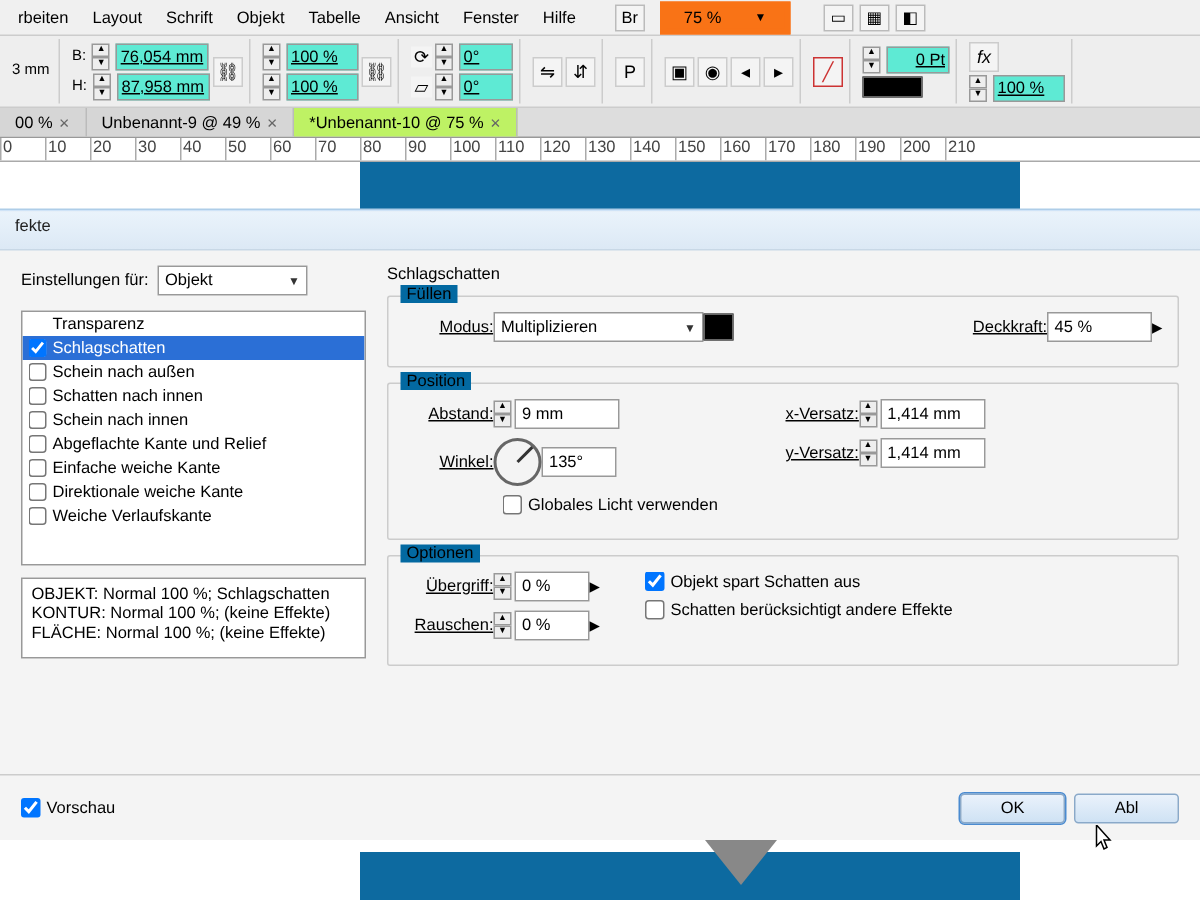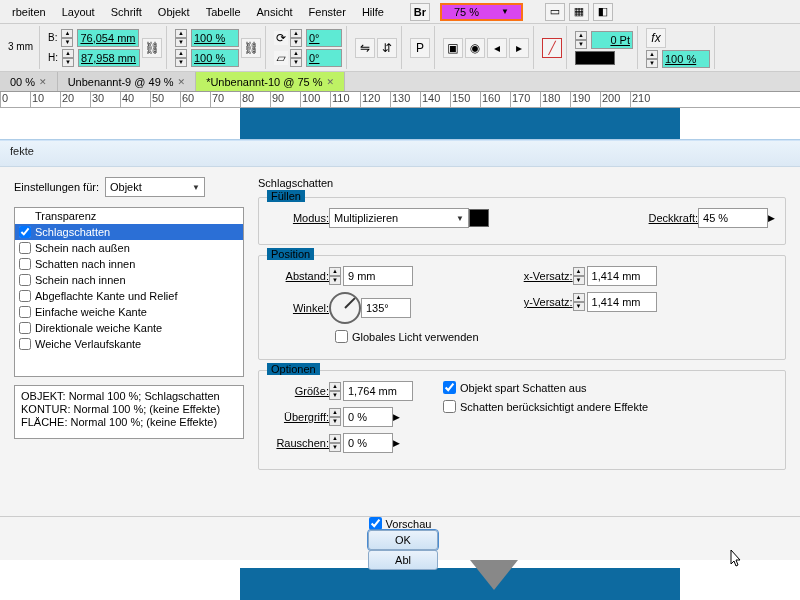--- a/index.html
+++ b/index.html
@@ -1,21 +1,21 @@
 <!DOCTYPE html>
 <html><head>
 <meta charset="utf-8">
 <style>
 * { box-sizing: border-box; margin: 0; padding: 0; font-family: "Segoe UI", Tahoma, sans-serif; font-size: 11px; }
 body { background: #e8e8e8; width: 800px; height: 600px; overflow: hidden; position: relative; }
 
 
 .menubar { background: #f0f0f0; height: 24px; display: flex; align-items: center; padding: 0 4px; border-bottom: 1px solid #ccc; }
 .menubar span { padding: 0 8px; cursor: default; }
-.menubar .zoom-combo { margin-left: 8px; border: 2px solid #f97316; background: #d946ef; padding: 1px 4px; display: inline-flex; align-items: center; }
+.menubar .zoom-combo { margin-left: 8px; border: 4px solid #f97316; background: #f97316; padding: 1px 4px; display: inline-flex; align-items: center; }
 .menubar .btn-icon { width: 20px; height: 18px; border: 1px solid #bbb; background: #f4f4f4; margin: 0 2px; display: inline-flex; align-items: center; justify-content: center; }
 
 
 .toolbar { background: #eee; height: 48px; border-bottom: 1px solid #ccc; display: flex; align-items: center; padding: 2px 4px; gap: 4px; overflow: hidden; }
 .tb-group { display: flex; align-items: center; gap: 2px; border-right: 1px solid #ccc; padding: 0 4px; height: 100%; }
 .tb-field { border: 1px solid #999; background: #5eead4; padding: 1px 2px; height: 18px; width: 62px; font-size: 11px; text-decoration: underline; }
 .tb-label { font-size: 10px; padding-right: 2px; }
 .tb-icon { width: 20px; height: 20px; border: 1px solid #ccc; background: #f4f4f4; display: inline-flex; align-items: center; justify-content: center; font-size: 12px; }
 .tb-swatch-black { width: 40px; height: 14px; background: #000; border: 1px solid #666; }
 
@@ -64,42 +64,42 @@
 .combo { border: 1px solid #999; background: #fff; padding: 1px 4px; height: 20px; display: inline-flex; align-items: center; justify-content: space-between; }
 .combo .arrow { font-size: 8px; color: #333; margin-left: 6px; }
 .swatch { width: 20px; height: 18px; background: #000; border: 1px solid #666; }
 .num-input { border: 1px solid #999; background: #fff; padding: 1px 4px; height: 20px; width: 70px; display: inline-flex; align-items: center; }
 .spin { display: inline-flex; flex-direction: column; margin-right: 2px; }
 .spin span { width: 12px; height: 9px; border: 1px solid #999; background: #eee; font-size: 6px; line-height: 7px; text-align: center; }
 
 .angle-dial { width: 32px; height: 32px; border: 2px solid #666; border-radius: 50%; position: relative; display: inline-block; }
 .angle-dial::after { content: ""; position: absolute; width: 2px; height: 14px; background: #333; left: 50%; top: 50%; transform-origin: top; transform: translateX(-50%) rotate(-135deg); }
 
-.dialog-footer { position: absolute; left: 0; right: 0; bottom: 0; height: 44px; border-top: 1px solid #ccc; display: flex; align-items: center; padding: 0 14px; background: #f4f4f4; flex-direction: column; }
+.dialog-footer { position: absolute; left: 0; right: 0; bottom: 0; height: 44px; border-top: 1px solid #ccc; display: flex; align-items: center; padding: 0 14px; background: #f4f4f4; }
 .dialog-footer .spacer { flex: 1; }
 .btn { border: 1px solid #8aa9c9; background: linear-gradient(#eaf2fb, #cfe2f4); padding: 3px 26px; border-radius: 3px; margin-left: 6px; font-size: 11px; }
 .btn.default { outline: 1px solid #4b8bd0; }
 .chk { display: inline-flex; align-items: center; gap: 4px; }
 
 .cursor { position: absolute; width: 14px; height: 18px; pointer-events: none; }
 </style>
 </head>
 <body>
 
 <div class="menubar">
   <span>rbeiten</span>
   <span>Layout</span>
   <span>Schrift</span>
   <span>Objekt</span>
   <span>Tabelle</span>
   <span>Ansicht</span>
   <span>Fenster</span>
   <span>Hilfe</span>
   <span style="width:14px"></span>
-  <span class="btn-icon" style="font-weight:bold">Br</span>
+  <span class="btn-icon" style="font-weight:normal">Br</span>
   <span class="zoom-combo">
       <span>75 %</span>
       <span class="arrow" style="font-size:8px;margin-left:6px">▼</span>
     </span>
   <span style="width:20px"></span>
   <span class="btn-icon">▭</span>
   <span class="btn-icon">▦</span>
   <span class="btn-icon">◧</span>
 </div>
 
@@ -399,30 +399,20 @@
             </div>
           </div>
         </div>
       </div>
 
       <div class="group-box">
         <span class="legend">Optionen</span>
         <div style="display:flex;gap:30px">
           <div>
             <div class="form-row">
-              <label style="width:60px" class="u">Größe:</label>
-              <div class="spin">
-                  <span>▲</span>
-                  <span>▼</span>
-                </div>
-              <div class="num-input">
-                  <span>1,764 mm</span>
-                </div>
-            </div>
-            <div class="form-row">
               <label style="width:60px" class="u">Übergriff:</label>
               <div class="spin">
                   <span>▲</span>
                   <span>▼</span>
                 </div>
               <div class="num-input" style="width:50px">
                   <span>0 %</span>
                 </div>
               <span style="font-size:9px">▶</span>
             </div>

